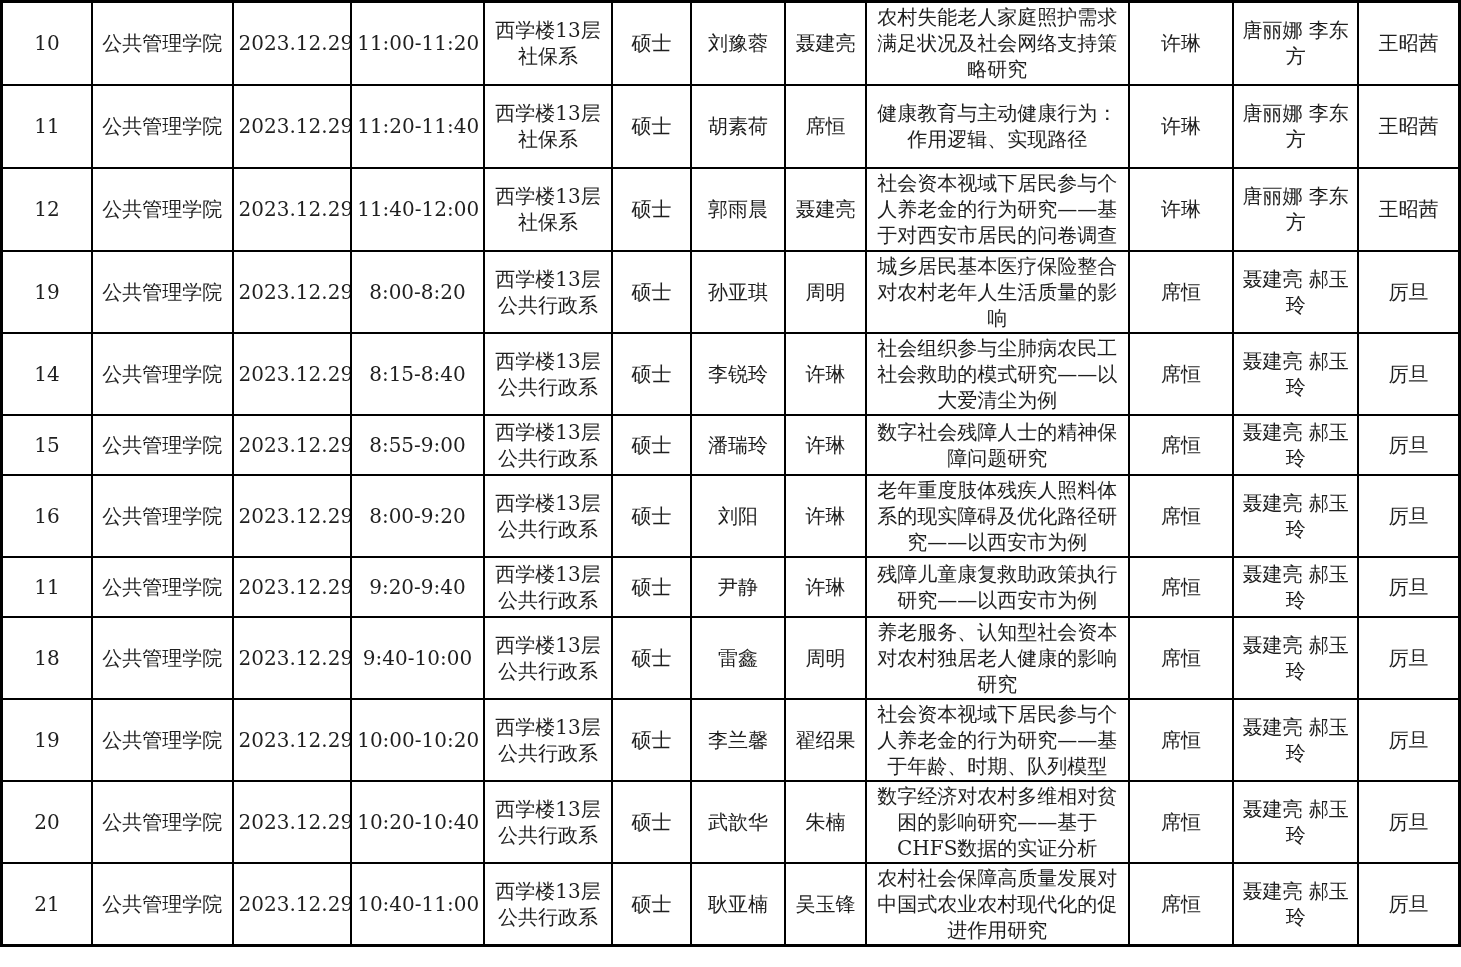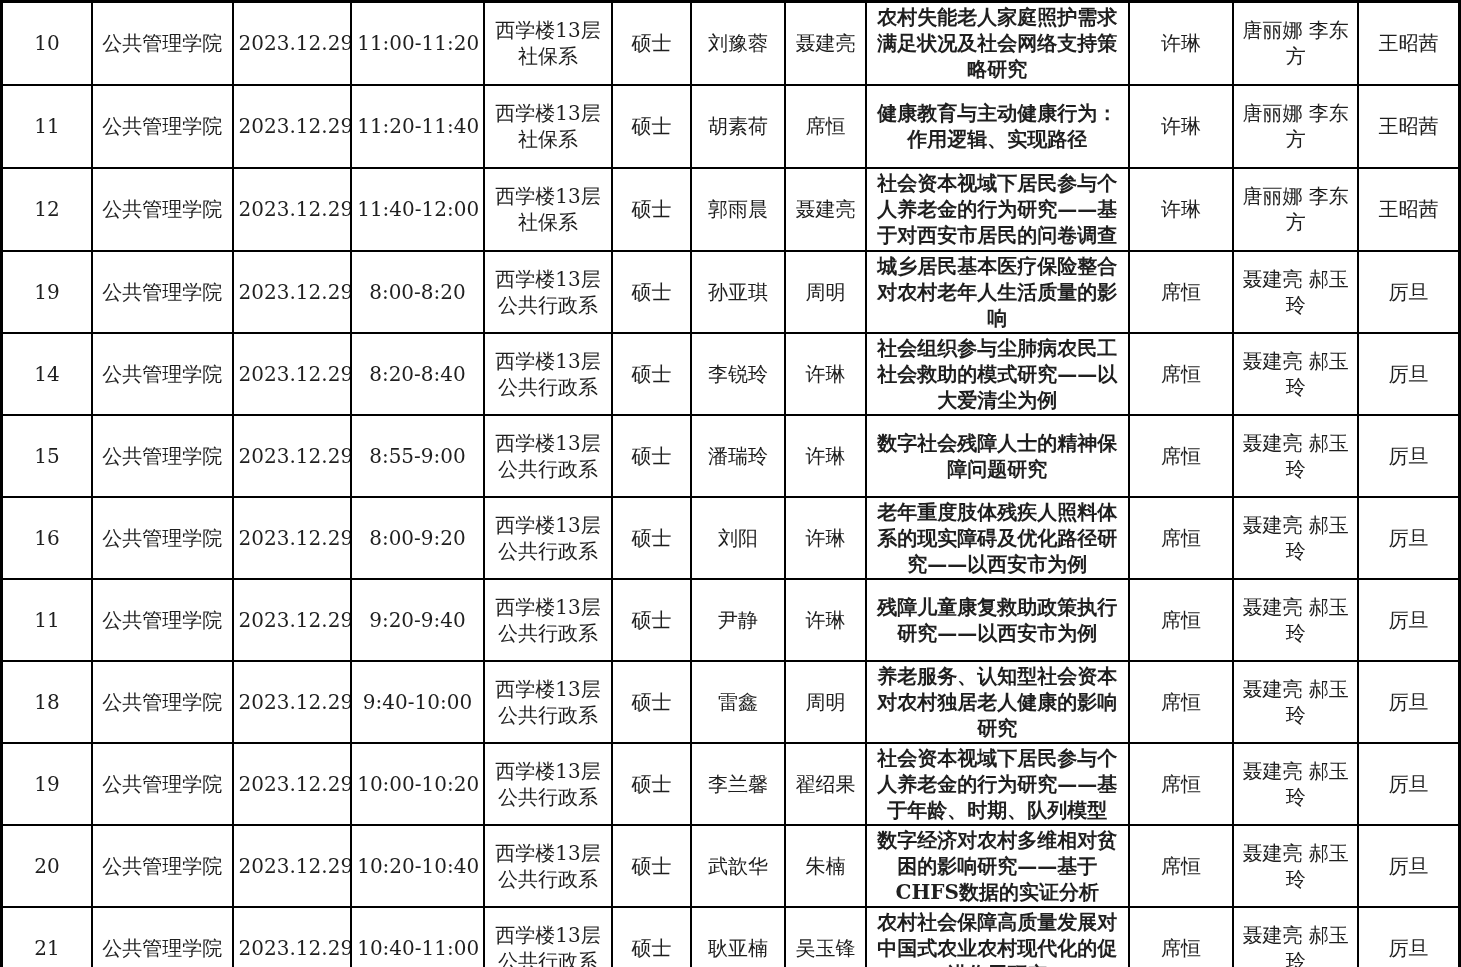--- a/index.html
+++ b/index.html
@@ -23,31 +23,30 @@
   }
   table.schedule td {
     border: 2px solid #000000;
     text-align: center;
     vertical-align: middle;
     font-size: 20px;
     line-height: 26px;
     padding: 1px 5px;
     overflow: hidden;
   }
-  table.schedule tr { height: 82px; }
+  table.schedule tr { height: 60px; }
   table.schedule tr:nth-child(-n+3) { height: 83px; }
   td.cell-left {
     text-align: left;
     white-space: nowrap;
     padding-left: 2px;
     padding-right: 0;
   }
   td.cell-title {
     padding: 1px 4px;
-    font-weight: bold;
   }
 </style>
 </head>
 <body>
 
 <div class="page">
   <table class="schedule">
     <colgroup>
       <col style="width:90px">
       <col style="width:140px">
@@ -116,21 +115,21 @@
     <td>周明</td>
     <td class="cell-title">城乡居民基本医疗保险整合对农村老年人生活质量的影响</td>
     <td>席恒</td>
     <td>聂建亮 郝玉玲</td>
     <td>厉旦</td>
   </tr>
         <tr>
     <td>14</td>
     <td>公共管理学院</td>
     <td class="cell-left">2023.12.29.</td>
-    <td class="cell-left">8:20-8:40</td>
+    <td class="cell-left">8:15-8:40</td>
     <td>西学楼13层公共行政系</td>
     <td>硕士</td>
     <td>李锐玲</td>
     <td>许琳</td>
     <td class="cell-title">社会组织参与尘肺病农民工社会救助的模式研究——以大爱清尘为例</td>
     <td>席恒</td>
     <td>聂建亮 郝玉玲</td>
     <td>厉旦</td>
   </tr>
         <tr>

